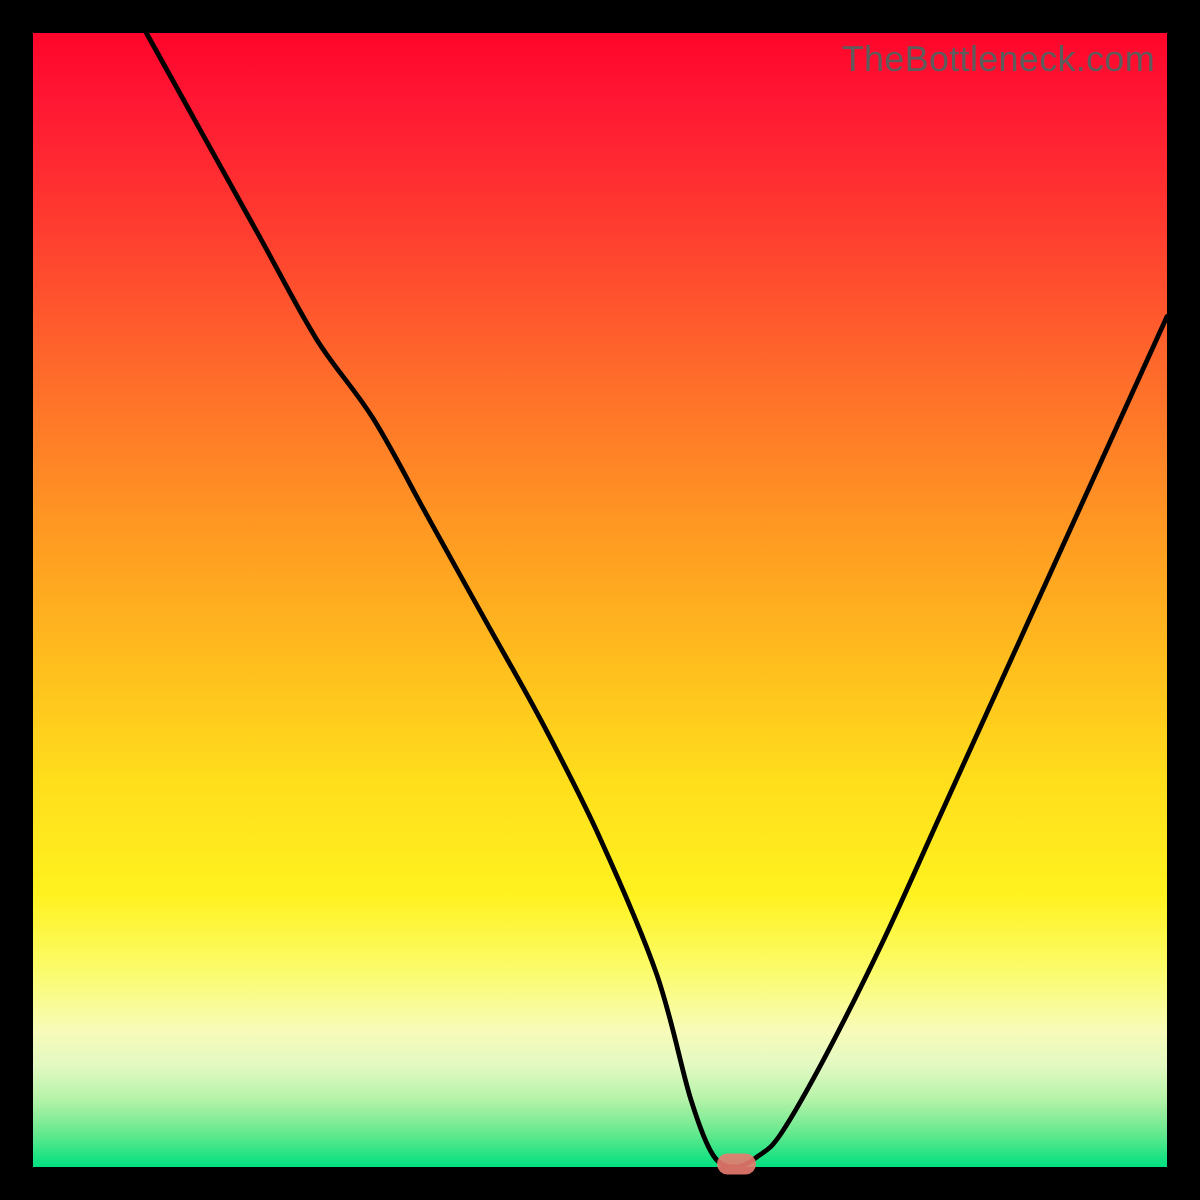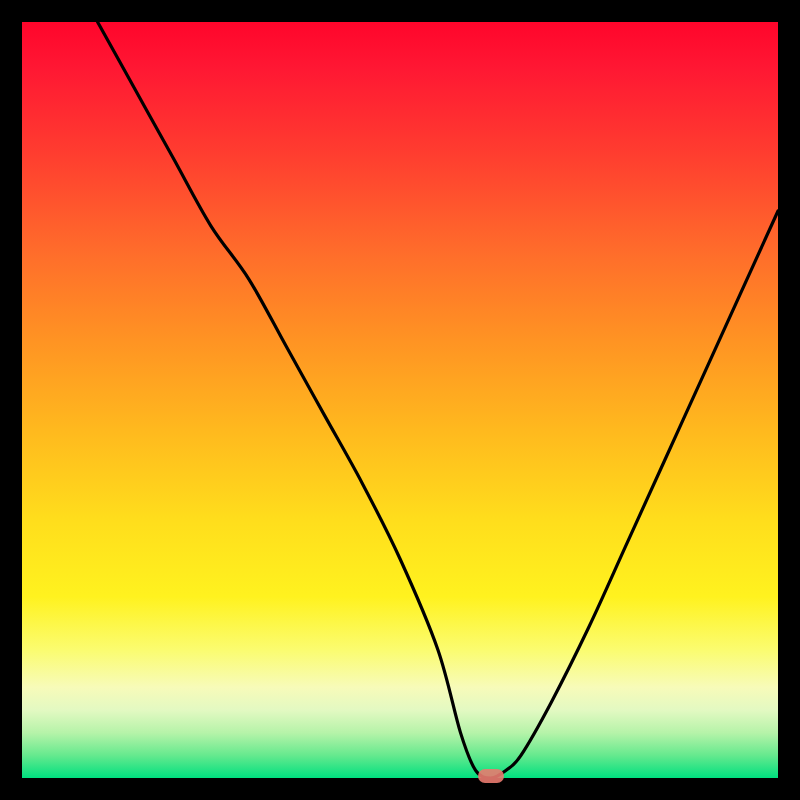--- a/index.html
+++ b/index.html
@@ -66,20 +66,21 @@
     border-radius: 7px;
     opacity: 0.9;
   }
 </style>
 </head>
 <body>
 
 <div class="frame">
   <div class="plot-area">
 
+    <div class="watermark">TheBottleneck.com</div>
 
     <svg class="curve" viewBox="0 0 756 756" preserveAspectRatio="none">
       <path id="curve-path" fill="none" stroke="#000000" stroke-width="3.2" stroke-linecap="round" d="M 75.60000000000001,0 C 81.9,11.339999999999995 100.79999999999998,45.35999999999996 113.39999999999999,68.03999999999996 C 126,90.71999999999997 138.60000000000002,113.40000000000003 151.20000000000002,136.08000000000004 C 163.8,158.76000000000005 176.4,183.96 189,204.12 C 201.6,224.28 214.2,236.87999999999997 226.79999999999998,257.03999999999996 C 239.39999999999998,277.2 251.99999999999994,302.40000000000003 264.59999999999997,325.08000000000004 C 277.2,347.76000000000005 289.8,370.44 302.40000000000003,393.12 C 315.00000000000006,415.8 327.6,437.21999999999997 340.2,461.15999999999997 C 352.79999999999995,485.09999999999997 365.4,509.03999999999996 378,536.76 C 390.6,564.48 405.72,598.5 415.8,627.48 C 425.88,656.46 432.17999999999995,690.48 438.47999999999996,710.64 C 444.78,730.8 448.55999999999995,740.8800000000001 453.59999999999997,748.44 C 458.64,756 463.67999999999995,756 468.71999999999997,756 C 473.76,756 478.8,752.22 483.84000000000003,748.44 C 488.88000000000005,744.6600000000001 491.40000000000003,744.6600000000001 498.96000000000004,733.32 C 506.52000000000004,721.98 517.8599999999999,701.8199999999999 529.1999999999999,680.4 C 540.54,658.98 554.4,631.26 567,604.8 C 579.6,578.3399999999999 592.2,549.36 604.8000000000001,521.64 C 617.4000000000001,493.92 630,466.20000000000005 642.6,438.48 C 655.2,410.76 667.8,383.04 680.4,355.32 C 693,327.59999999999997 705.5999999999999,299.88 718.1999999999999,272.15999999999997 C 730.8,244.43999999999997 749.7,202.85999999999999 756,189"></path>
     </svg>
 
     <div class="marker" id="marker" style="left: 455.72px; top: 747px; background: rgb(233, 122, 111);"></div>
 
   </div>
 </div>
 

